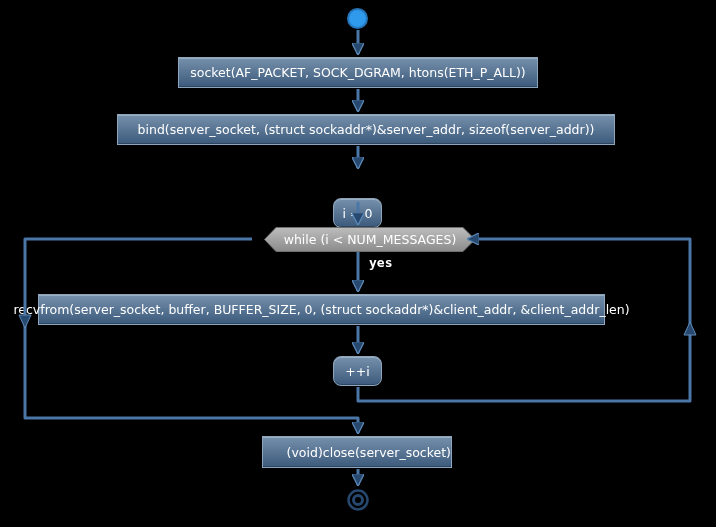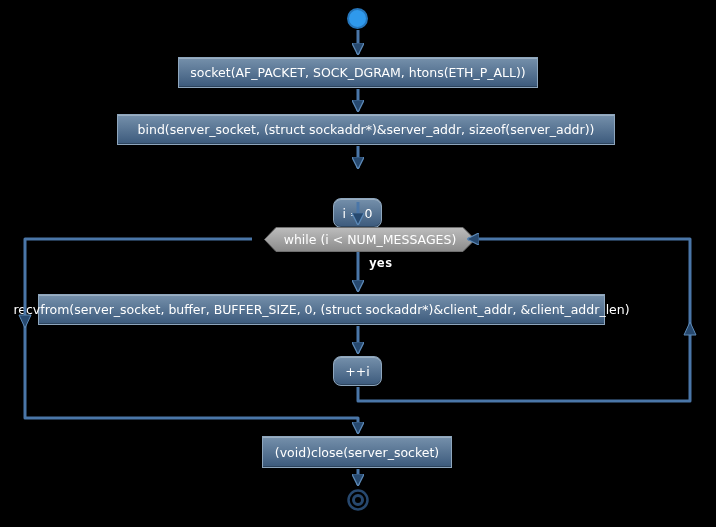--- a/index.html
+++ b/index.html
@@ -71,21 +71,21 @@
   <span class="edge-label">yes</span>
 
   <div class="node" style="left:38px;top:294px;width:567px;height:31px;">
     <span>recvfrom(server_socket, buffer, BUFFER_SIZE, 0, (struct sockaddr*)&amp;client_addr, &amp;client_addr_len)</span>
   </div>
 
   <div class="node small" style="left:333px;top:356px;width:49px;height:30px;">
     <span>++i</span>
   </div>
 
-  <div class="node" style="left:262px;top:436px;width:190px;height:32px;">
+  <div class="node" style="left:262px;top:436px;width:190px;height:32px;justify-content:flex-end;">
     <span>(void)close(server_socket)</span>
   </div>
 
   <div class="end-node">
     <svg width="28" height="28" viewBox="0 0 28 28">
       <circle cx="14" cy="14" r="9.5" fill="none" stroke="#27486e" stroke-width="2.5"></circle>
       <circle cx="14" cy="14" r="4.5" fill="none" stroke="#27486e" stroke-width="3"></circle>
     </svg>
   </div>
 

